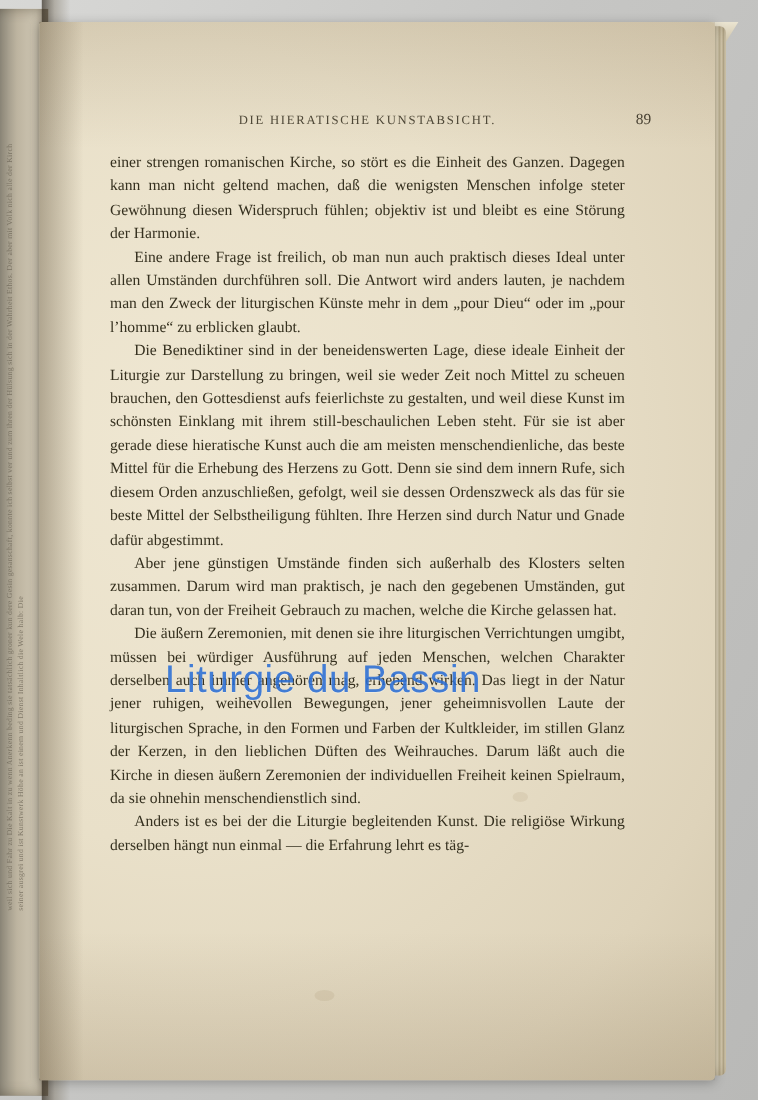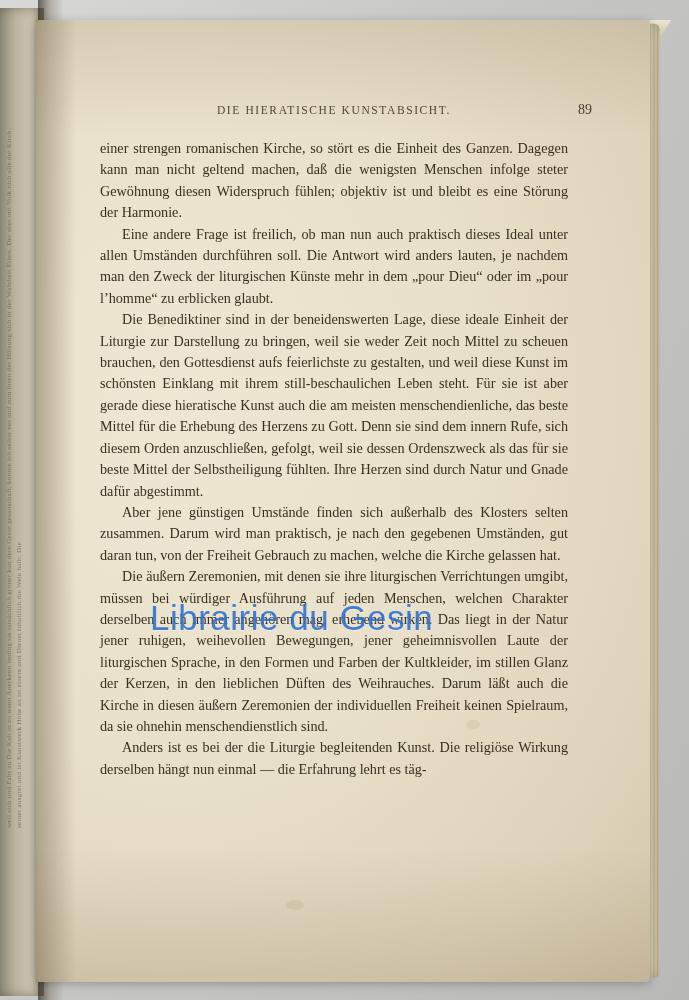--- a/index.html
+++ b/index.html
@@ -214,14 +214,14 @@
         <p class="noindent">einer strengen romanischen Kirche, so stört es die Einheit des Ganzen. Dagegen kann man nicht geltend machen, daß die wenigsten Menschen infolge steter Gewöhnung diesen Widerspruch fühlen; objektiv ist und bleibt es eine Störung der Harmonie.</p>
         <p>Eine andere Frage ist freilich, ob man nun auch praktisch dieses Ideal unter allen Umständen durchführen soll.  Die Antwort wird anders lauten, je nachdem man den Zweck der liturgischen Künste mehr in dem „pour Dieu“ oder im „pour l’homme“ zu erblicken glaubt.</p>
         <p>Die Benediktiner sind in der beneidenswerten Lage, diese ideale Einheit der Liturgie zur Darstellung zu bringen, weil sie weder Zeit noch Mittel zu scheuen brauchen, den Gottesdienst aufs feierlichste zu gestalten, und weil diese Kunst im schönsten Einklang mit ihrem still-beschaulichen Leben steht.  Für sie ist aber gerade diese hieratische Kunst auch die am meisten menschendienliche, das beste Mittel für die Erhebung des Herzens zu Gott.  Denn sie sind dem innern Rufe, sich diesem Orden anzuschließen, gefolgt, weil sie dessen Ordenszweck als das für sie beste Mittel der Selbstheiligung fühlten.  Ihre Herzen sind durch Natur und Gnade dafür abgestimmt.</p>
         <p>Aber jene günstigen Umstände finden sich außerhalb des Klosters selten zusammen.  Darum wird man praktisch, je nach den gegebenen Umständen, gut daran tun, von der Freiheit Gebrauch zu machen, welche die Kirche gelassen hat.</p>
         <p>Die äußern Zeremonien, mit denen sie ihre liturgischen Verrichtungen umgibt, müssen bei würdiger Ausführung auf jeden Menschen, welchen Charakter derselben auch immer angehören mag, erhebend wirken.  Das liegt in der Natur jener ruhigen, weihevollen Bewegungen, jener geheimnisvollen Laute der liturgischen Sprache, in den Formen und Farben der Kultkleider, im stillen Glanz der Kerzen, in den lieblichen Düften des Weihrauches.  Darum läßt auch die Kirche in diesen äußern Zeremonien der individuellen Freiheit keinen Spielraum, da sie ohnehin menschendienstlich sind.</p>
         <p>Anders ist es bei der die Liturgie begleitenden Kunst.  Die religiöse Wirkung derselben hängt nun einmal — die Erfahrung lehrt es täg-</p>
       </div>
     </div>
   </div>
 
-  <div class="watermark" style="color: rgb(43, 111, 214);">Librairie du Gesin</div>
+  <div class="watermark" style="color: rgb(43, 111, 214);">Liturgie du Bassin</div>
 </div>
 
 </body></html>

